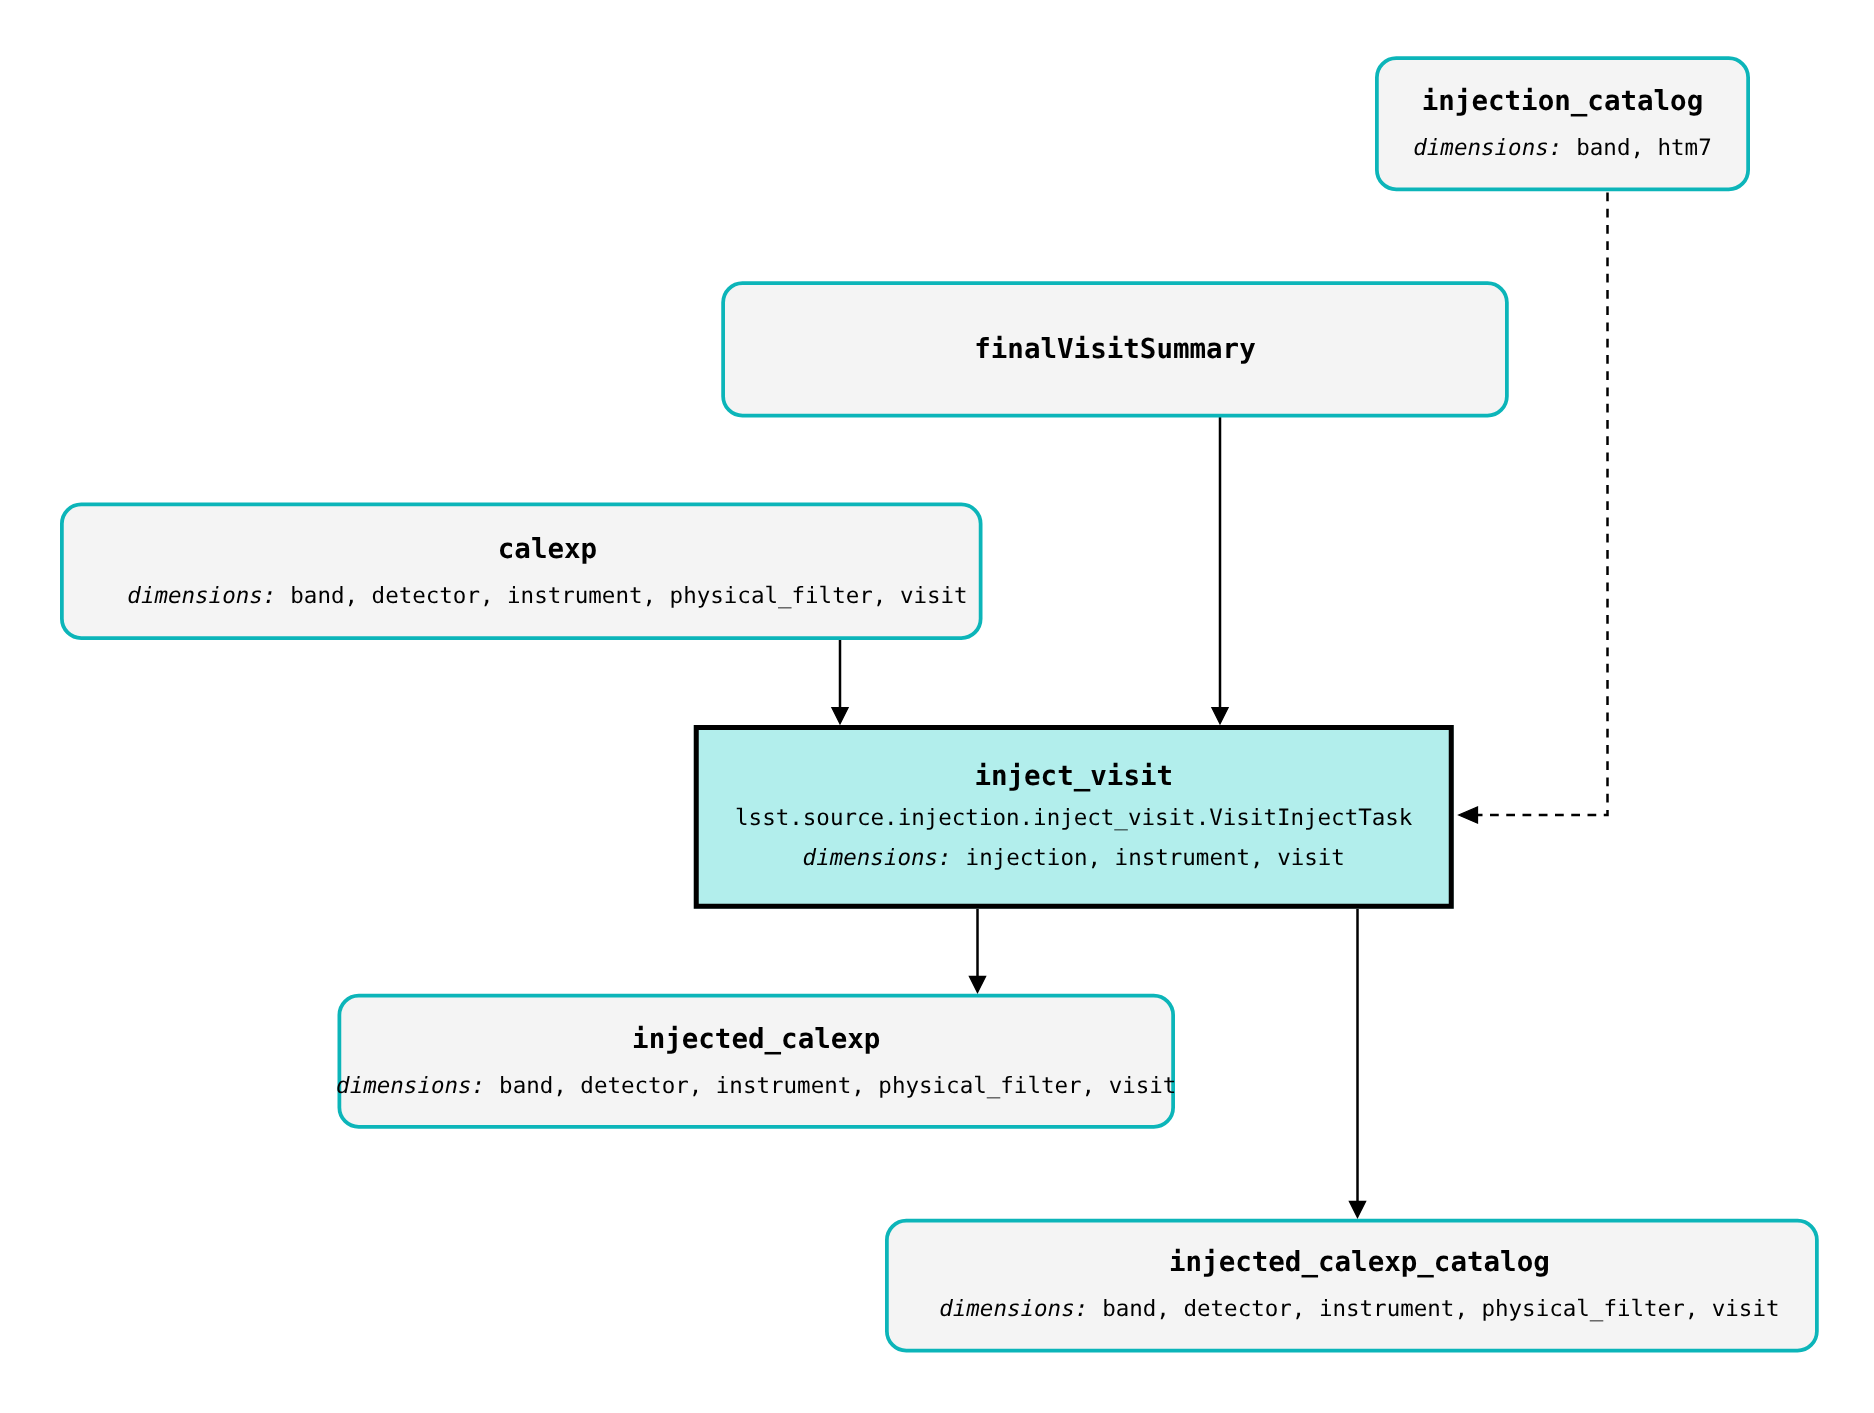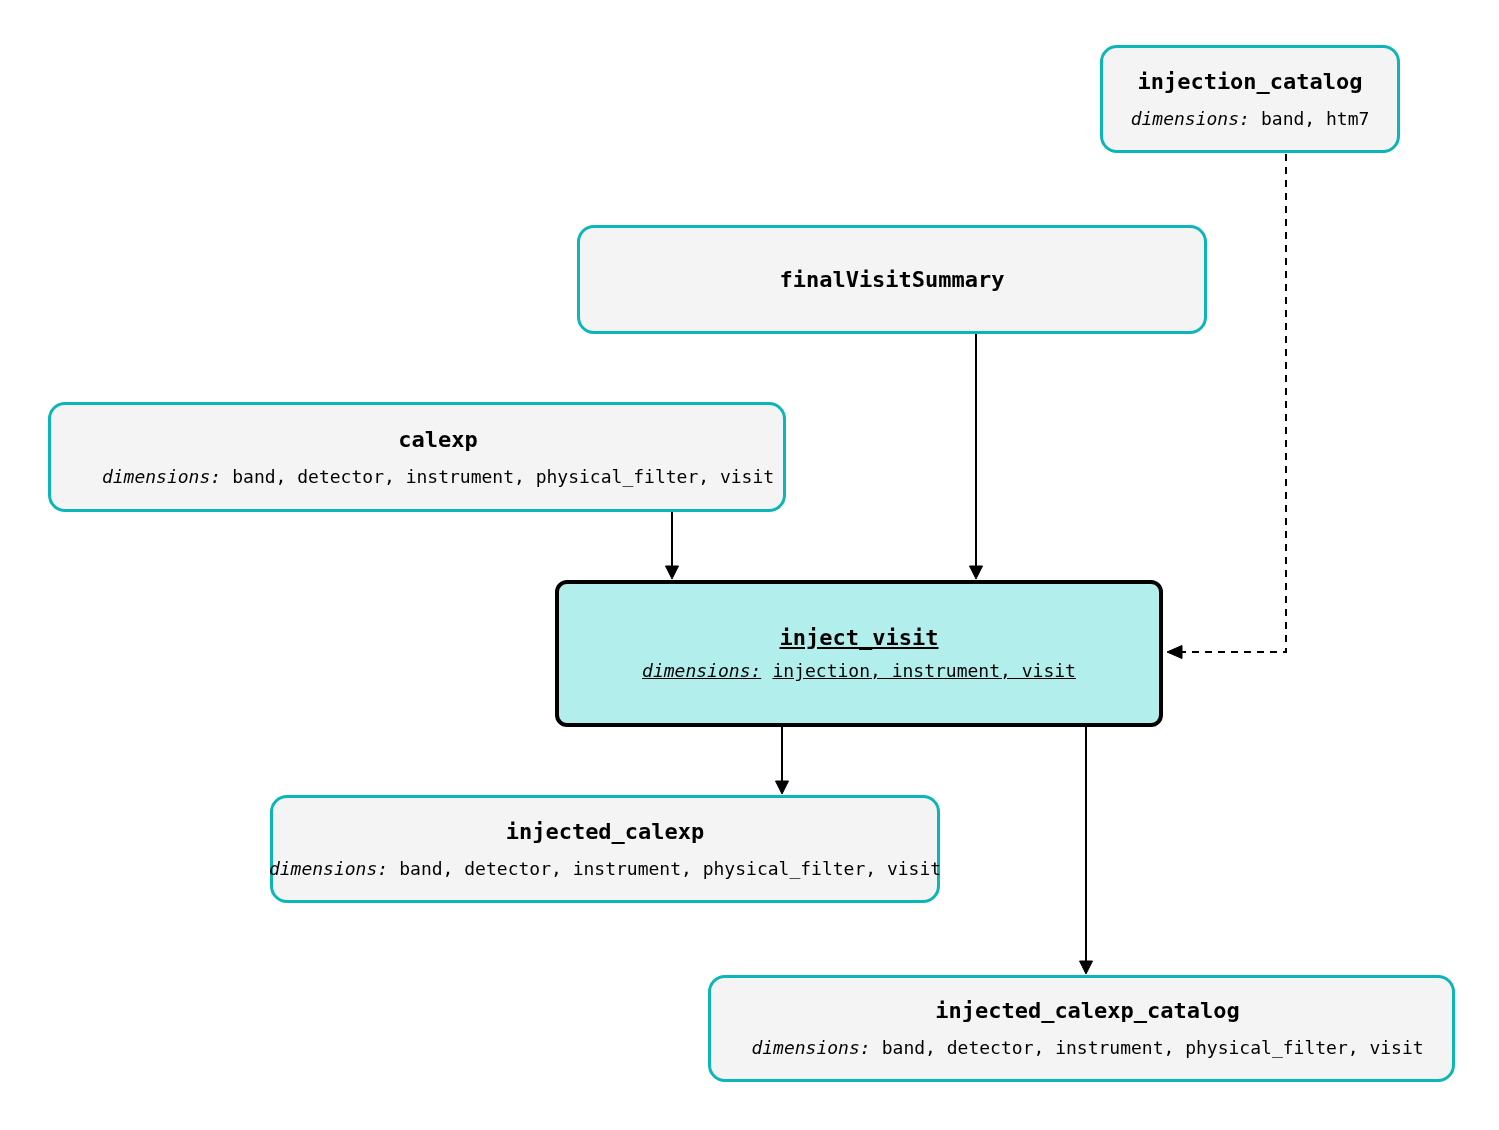--- a/index.html
+++ b/index.html
@@ -32,23 +32,22 @@
     border-radius:17px;
     display:flex; flex-direction:column;
     align-items:center; justify-content:center;
     gap:17px;
     text-align:center;
     white-space:nowrap;
   }
   .node.task{
     background:var(--c-task-fill);
     border:4px solid var(--c-task-border);
-    border-radius:12px;
+    border-radius:0;
     gap:13px;
-    text-decoration:underline;
   }
   .node-title{
     font-weight:bold;
     font-size:22px;
     line-height:1.05;
   }
   .node-line{
     font-size:18px;
     line-height:1.05;
   }
@@ -109,20 +108,21 @@
 
   <div class="node" id="n-calexp">
     <div class="node-title">calexp</div>
     <div class="node-line">
       <span class="dim-label">dimensions:</span><span class="dim-value">band, detector, instrument, physical_filter, visit</span>
     </div>
   </div>
 
   <div class="node task" id="n-inject-visit">
     <div class="node-title">inject_visit</div>
+    <div class="node-line">lsst.source.injection.inject_visit.VisitInjectTask</div>
     <div class="node-line">
       <span class="dim-label">dimensions:</span><span class="dim-value">injection, instrument, visit</span>
     </div>
   </div>
 
   <div class="node" id="n-injected-calexp">
     <div class="node-title">injected_calexp</div>
     <div class="node-line">
       <span class="dim-label">dimensions:</span><span class="dim-value">band, detector, instrument, physical_filter, visit</span>
     </div>

